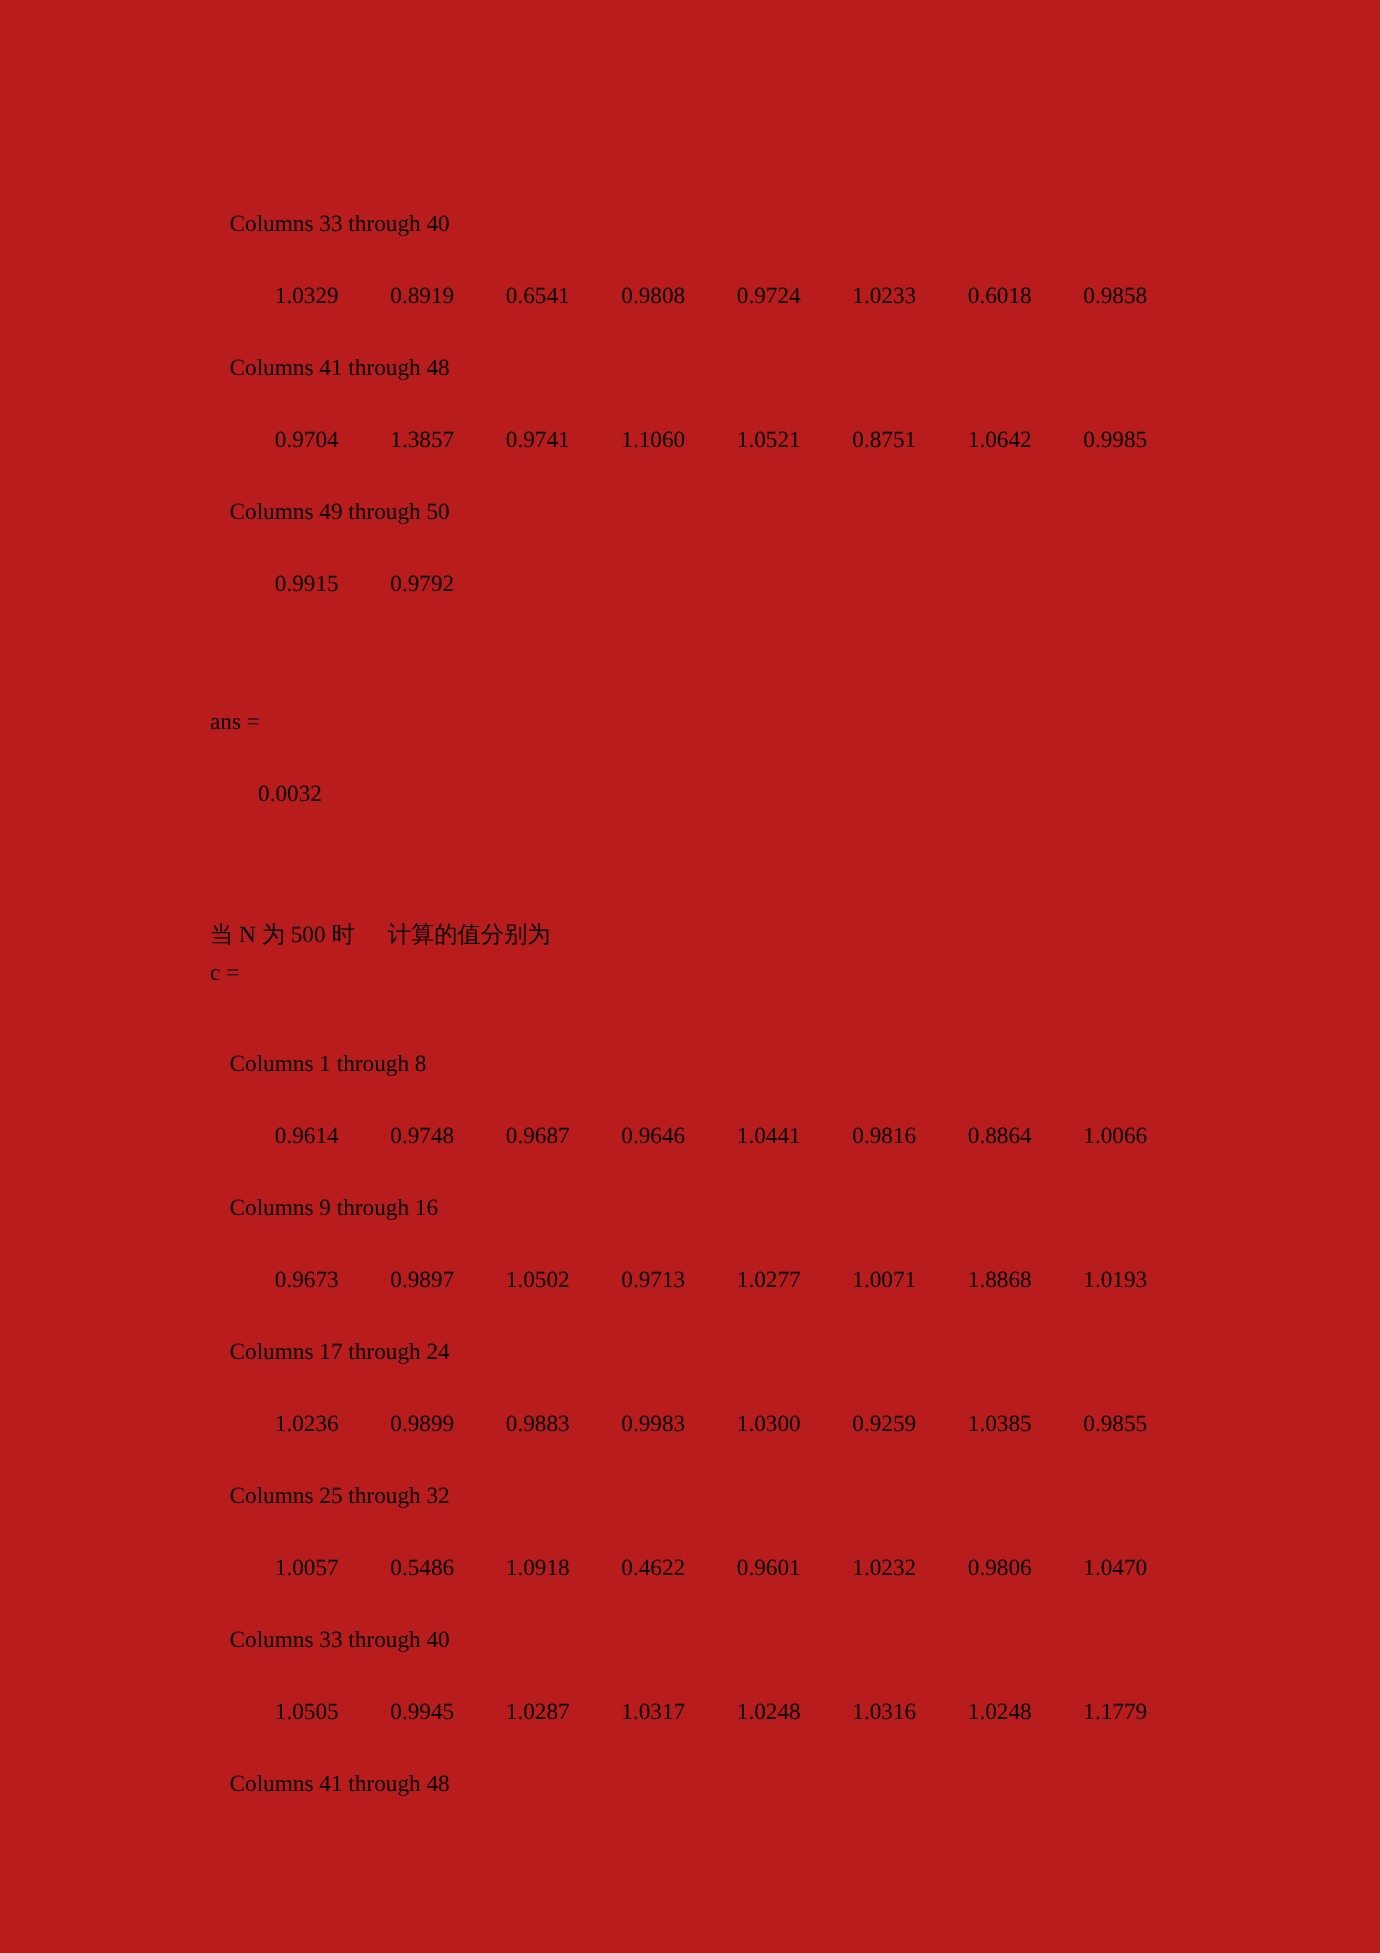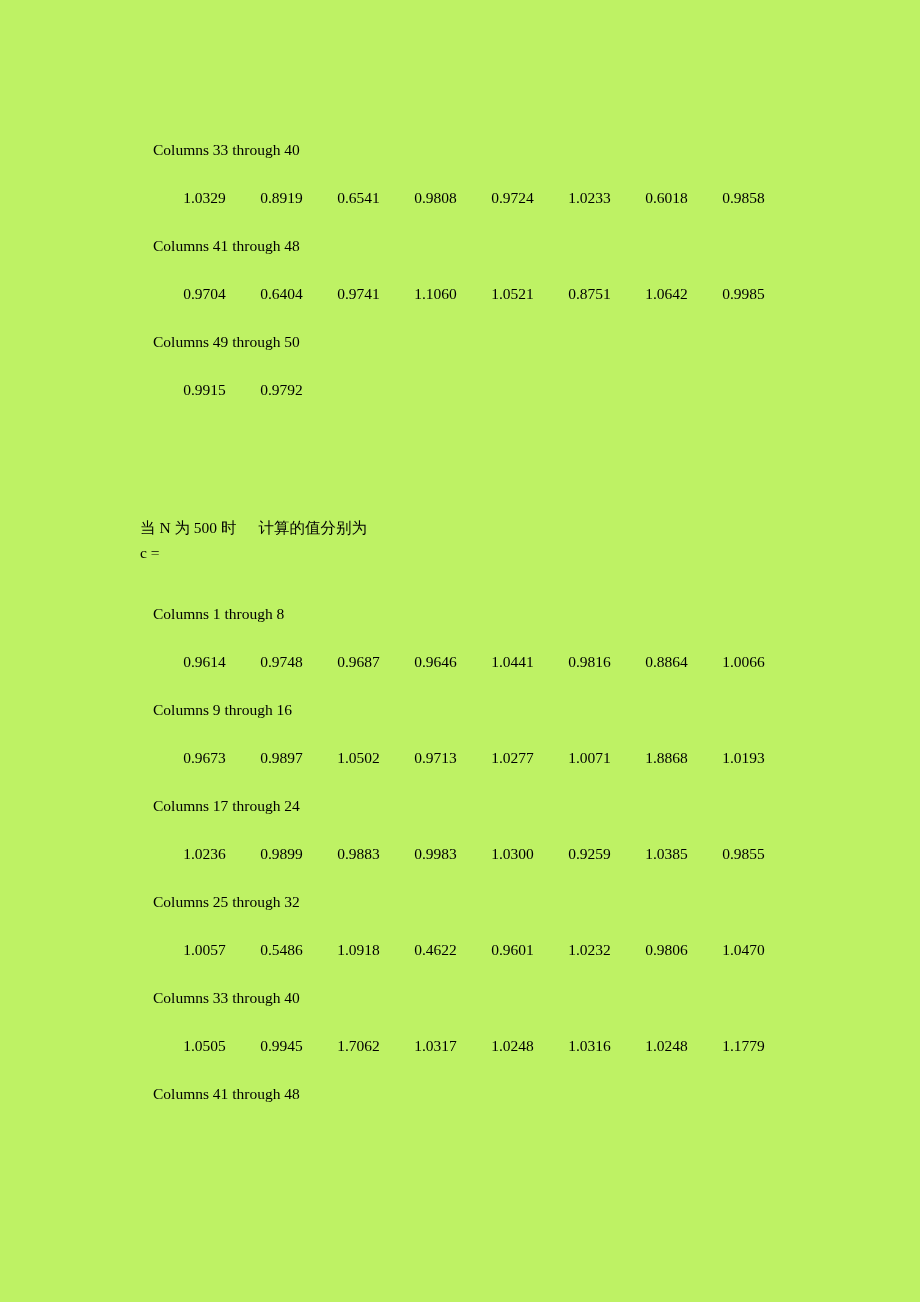--- a/index.html
+++ b/index.html
@@ -13,21 +13,21 @@
     height: 1302px;
     position: relative;
     font-family: "Liberation Serif", "DejaVu Serif", serif;
     color: #000000;
     overflow: hidden;
   }
   .page {
     position: relative;
     width: 920px;
     height: 1302px;
-    background: #bef264;
+    background: #b91c1c;
     box-sizing: border-box;
   }
   .content {
     position: absolute;
     left: 0;
     top: 126px;
     width: 920px;
   }
 
   
@@ -101,32 +101,36 @@
 
       <div class="blk label-line">Columns 33 through 40</div>
 
       <div class="blk num-line">
         <span class="cell">1.0329</span><span class="cell">0.8919</span><span class="cell">0.6541</span><span class="cell">0.9808</span><span class="cell">0.9724</span><span class="cell">1.0233</span><span class="cell">0.6018</span><span class="cell">0.9858</span>
       </div>
 
       <div class="blk label-line">Columns 41 through 48</div>
 
       <div class="blk num-line">
-        <span class="cell">0.9704</span><span class="cell">0.6404</span><span class="cell">0.9741</span><span class="cell">1.1060</span><span class="cell">1.0521</span><span class="cell">0.8751</span><span class="cell">1.0642</span><span class="cell">0.9985</span>
+        <span class="cell">0.9704</span><span class="cell">1.3857</span><span class="cell">0.9741</span><span class="cell">1.1060</span><span class="cell">1.0521</span><span class="cell">0.8751</span><span class="cell">1.0642</span><span class="cell">0.9985</span>
       </div>
 
       <div class="blk label-line">Columns 49 through 50</div>
 
       <div class="blk num-line">
         <span class="cell">0.9915</span><span class="cell">0.9792</span>
       </div>
     </div>
 
     <div class="spacer-md"></div>
 
+    <div>
+      <div class="blk var-line">ans =</div>
+      <div class="blk scalar-line">0.0032</div>
+    </div>
 
     <div class="spacer-lg"></div>
 
     <div>
 
       <div class="blk cn-line">
         <span>当 N 为 500 时</span><span class="gap"></span><span>计算的值分别为</span>
       </div>
 
       <div class="blk var-line-tight">c =</div>
@@ -153,21 +157,21 @@
 
       <div class="blk label-line">Columns 25 through 32</div>
 
       <div class="blk num-line">
         <span class="cell">1.0057</span><span class="cell">0.5486</span><span class="cell">1.0918</span><span class="cell">0.4622</span><span class="cell">0.9601</span><span class="cell">1.0232</span><span class="cell">0.9806</span><span class="cell">1.0470</span>
       </div>
 
       <div class="blk label-line">Columns 33 through 40</div>
 
       <div class="blk num-line">
-        <span class="cell">1.0505</span><span class="cell">0.9945</span><span class="cell">1.7062</span><span class="cell">1.0317</span><span class="cell">1.0248</span><span class="cell">1.0316</span><span class="cell">1.0248</span><span class="cell">1.1779</span>
+        <span class="cell">1.0505</span><span class="cell">0.9945</span><span class="cell">1.0287</span><span class="cell">1.0317</span><span class="cell">1.0248</span><span class="cell">1.0316</span><span class="cell">1.0248</span><span class="cell">1.1779</span>
       </div>
 
       <div class="blk label-line">Columns 41 through 48</div>
 
     </div>
 
   </div>
 </div>
 
 </body></html>

